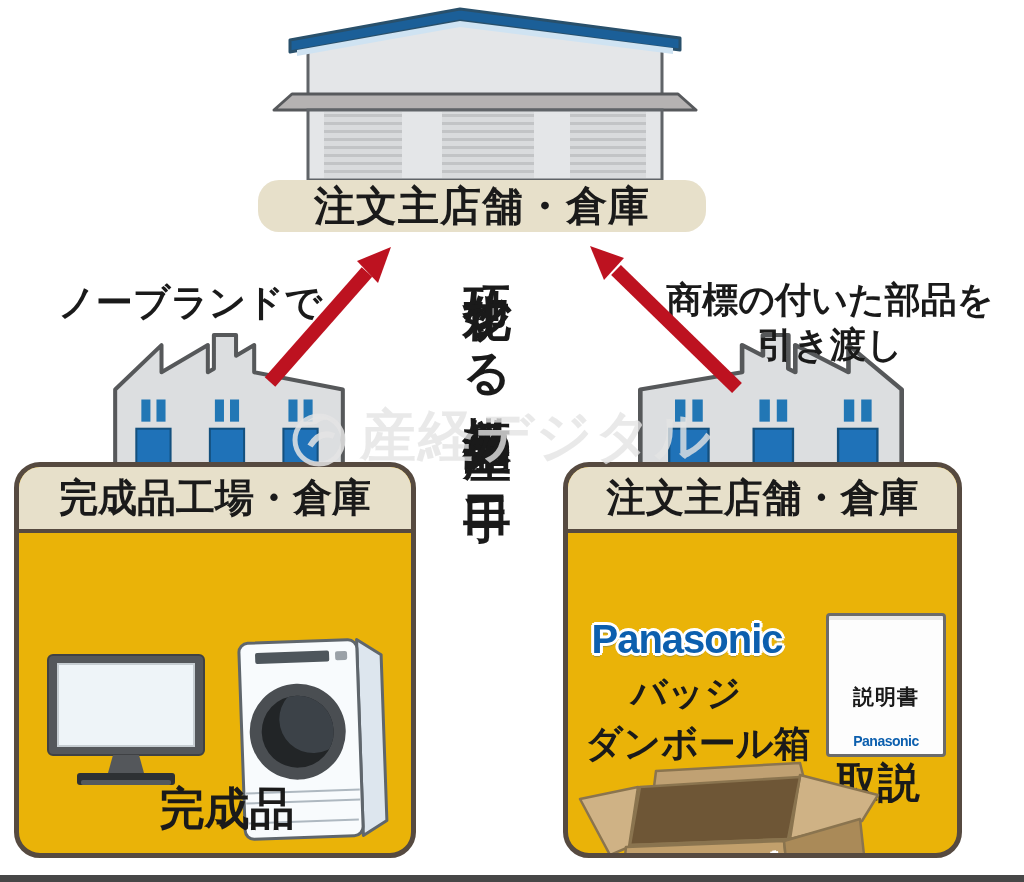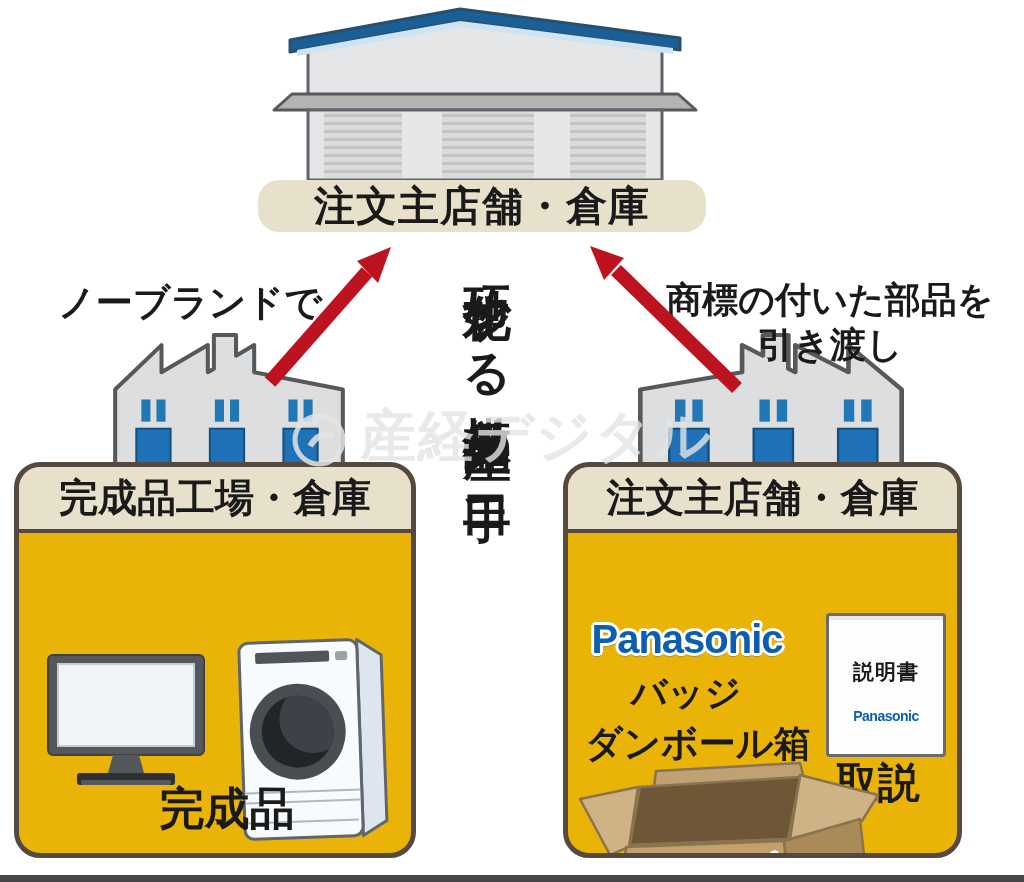--- a/index.html
+++ b/index.html
@@ -38,21 +38,21 @@
                     0 -3px 0 #fff,0 3px 0 #fff,-3px 0 0 #fff,3px 0 0 #fff,
                     0 4px 1px rgba(30,90,150,.35);}
   #brand-logo{left:14px;top:84px;width:210px;font-size:40px;text-align:center;}
   #badge-label{left:28px;top:136px;width:180px;font-size:36px;font-weight:bold;text-align:center;}
   #carton-label{left:6px;top:186px;width:248px;font-size:37px;font-weight:bold;text-align:center;}
   #manual-caption{left:268px;top:222px;width:112px;font-size:42px;font-weight:bold;text-align:left;}
 
   
   #manual{left:258px;top:80px;width:114px;height:138px;background:#fdfdfd;
           border:3px solid #6b6b6b;border-radius:4px;box-shadow:inset 0 4px 0 #e8e8e8;}
-  #manual-title{margin-top:42px;text-align:center;font-size:21px;font-weight:bold;letter-spacing:1px;}
+  #manual-title{margin-top:67px;text-align:center;font-size:21px;font-weight:bold;letter-spacing:1px;}
   #manual-brand{margin-top:22px;text-align:center;font-size:14px;font-weight:bold;
                 color:var(--brand-blue,#0c5fae);letter-spacing:-0.5px;}
 
   #carton-logo{left:57px;top:320px;width:200px;font-size:28px;text-align:center;
                transform:rotate(-5deg);letter-spacing:0;}
 
   
   #watermark{left:288px;top:402px;width:470px;height:70px;display:flex;align-items:center;gap:10px;
              color:rgba(228,228,228,0.8);font-size:56px;font-weight:bold;letter-spacing:2px;
              z-index:60;pointer-events:none;}

